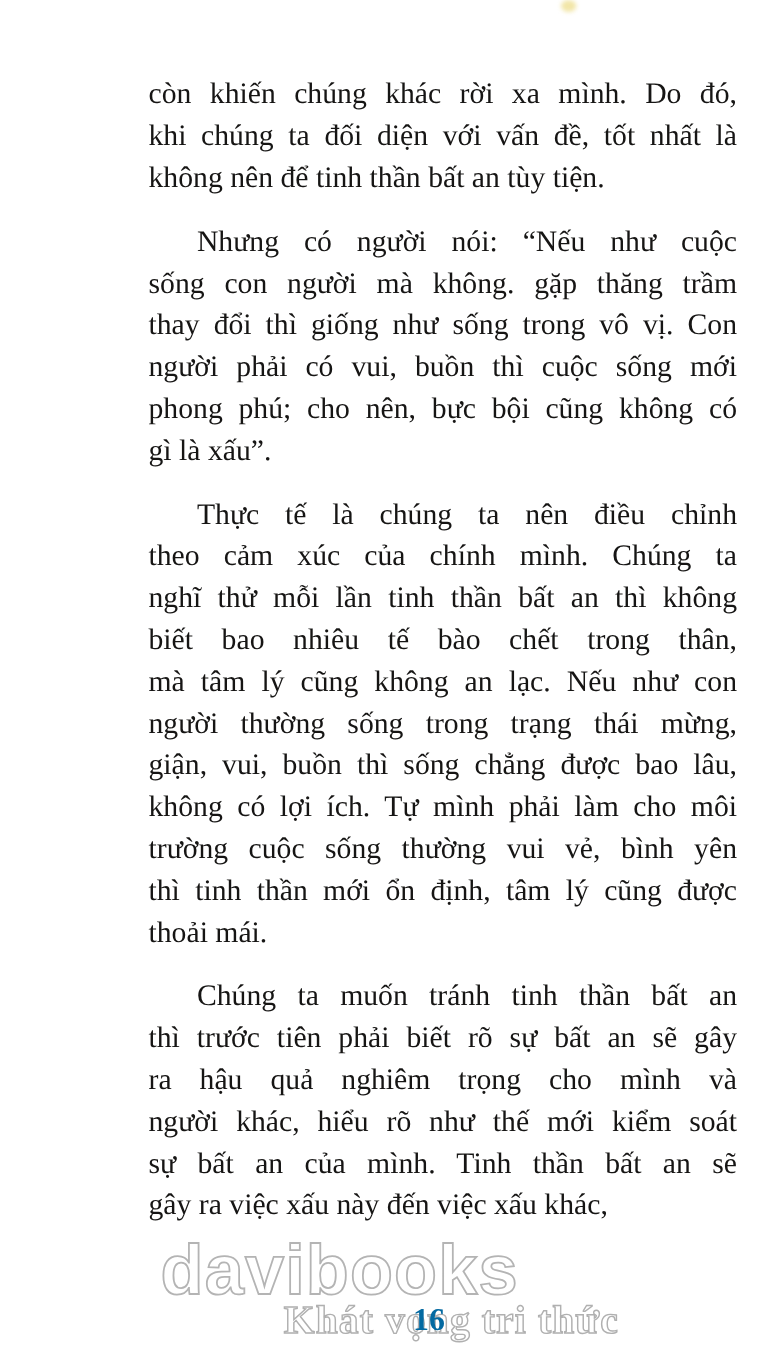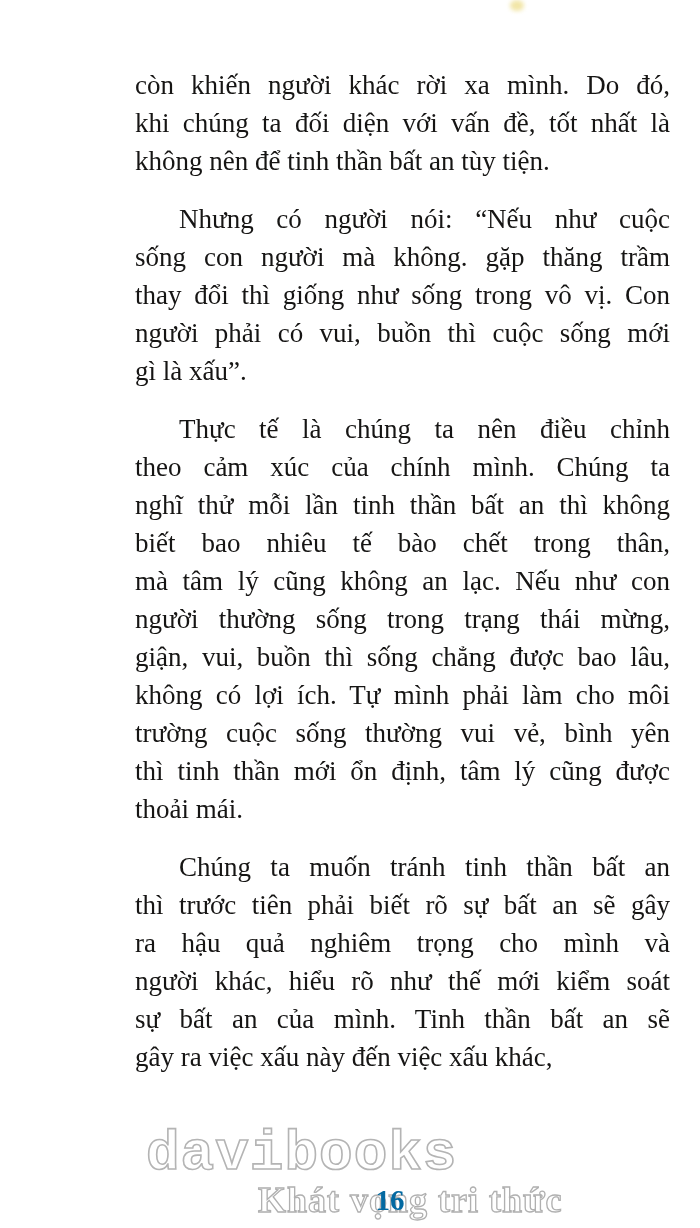--- a/index.html
+++ b/index.html
@@ -40,23 +40,23 @@
     text-align-last: left;
   }
   .line.indent { text-indent: 44px; margin-top: 20px; }
 
   
   .wm-brand {
     position: absolute;
     left: 146px;
     top: 1112px;
     z-index: 1;
-    font-family: Liberation Mono, monospace;
+    font-family: Liberation Sans, sans-serif;
     font-weight: bold;
-    font-size: 56px;
+    font-size: 64px;
     line-height: 84px;
     letter-spacing: 1px;
     color: transparent;
     -webkit-text-stroke: 1.6px #b4b4b4;
   }
   .wm-slogan {
     position: absolute;
     left: 258px;
     top: 1180px;
     z-index: 1;
@@ -98,29 +98,30 @@
 <div class="page">
 
   <div class="blemish"></div>
 
   <div class="wm-brand">davibooks</div>
 
   <div class="wm-slogan">Khát vọng tri thức</div>
 
   <div class="text-block">
       <div class="paragraph">
-        <div class="line">còn khiến người khác rời xa mình. Do đó,</div>
+        <div class="line">còn khiến chúng khác rời xa mình. Do đó,</div>
         <div class="line">khi chúng ta đối diện với vấn đề, tốt nhất là</div>
         <div class="line last">không nên để tinh thần bất an tùy tiện.</div>
       </div>
       <div class="paragraph">
         <div class="line indent">Nhưng có người nói: “Nếu như cuộc</div>
         <div class="line">sống con người mà không. gặp thăng trầm</div>
         <div class="line">thay đổi thì giống như sống trong vô vị. Con</div>
         <div class="line">người phải có vui, buồn thì cuộc sống mới</div>
+        <div class="line">phong phú; cho nên, bực bội cũng không có</div>
         <div class="line last">gì là xấu”.</div>
       </div>
       <div class="paragraph">
         <div class="line indent">Thực tế là chúng ta nên điều chỉnh</div>
         <div class="line">theo cảm xúc của chính mình. Chúng ta</div>
         <div class="line">nghĩ thử mỗi lần tinh thần bất an thì không</div>
         <div class="line">biết bao nhiêu tế bào chết trong thân,</div>
         <div class="line">mà tâm lý cũng không an lạc. Nếu như con</div>
         <div class="line">người thường sống trong trạng thái mừng,</div>
         <div class="line">giận, vui, buồn thì sống chẳng được bao lâu,</div>

